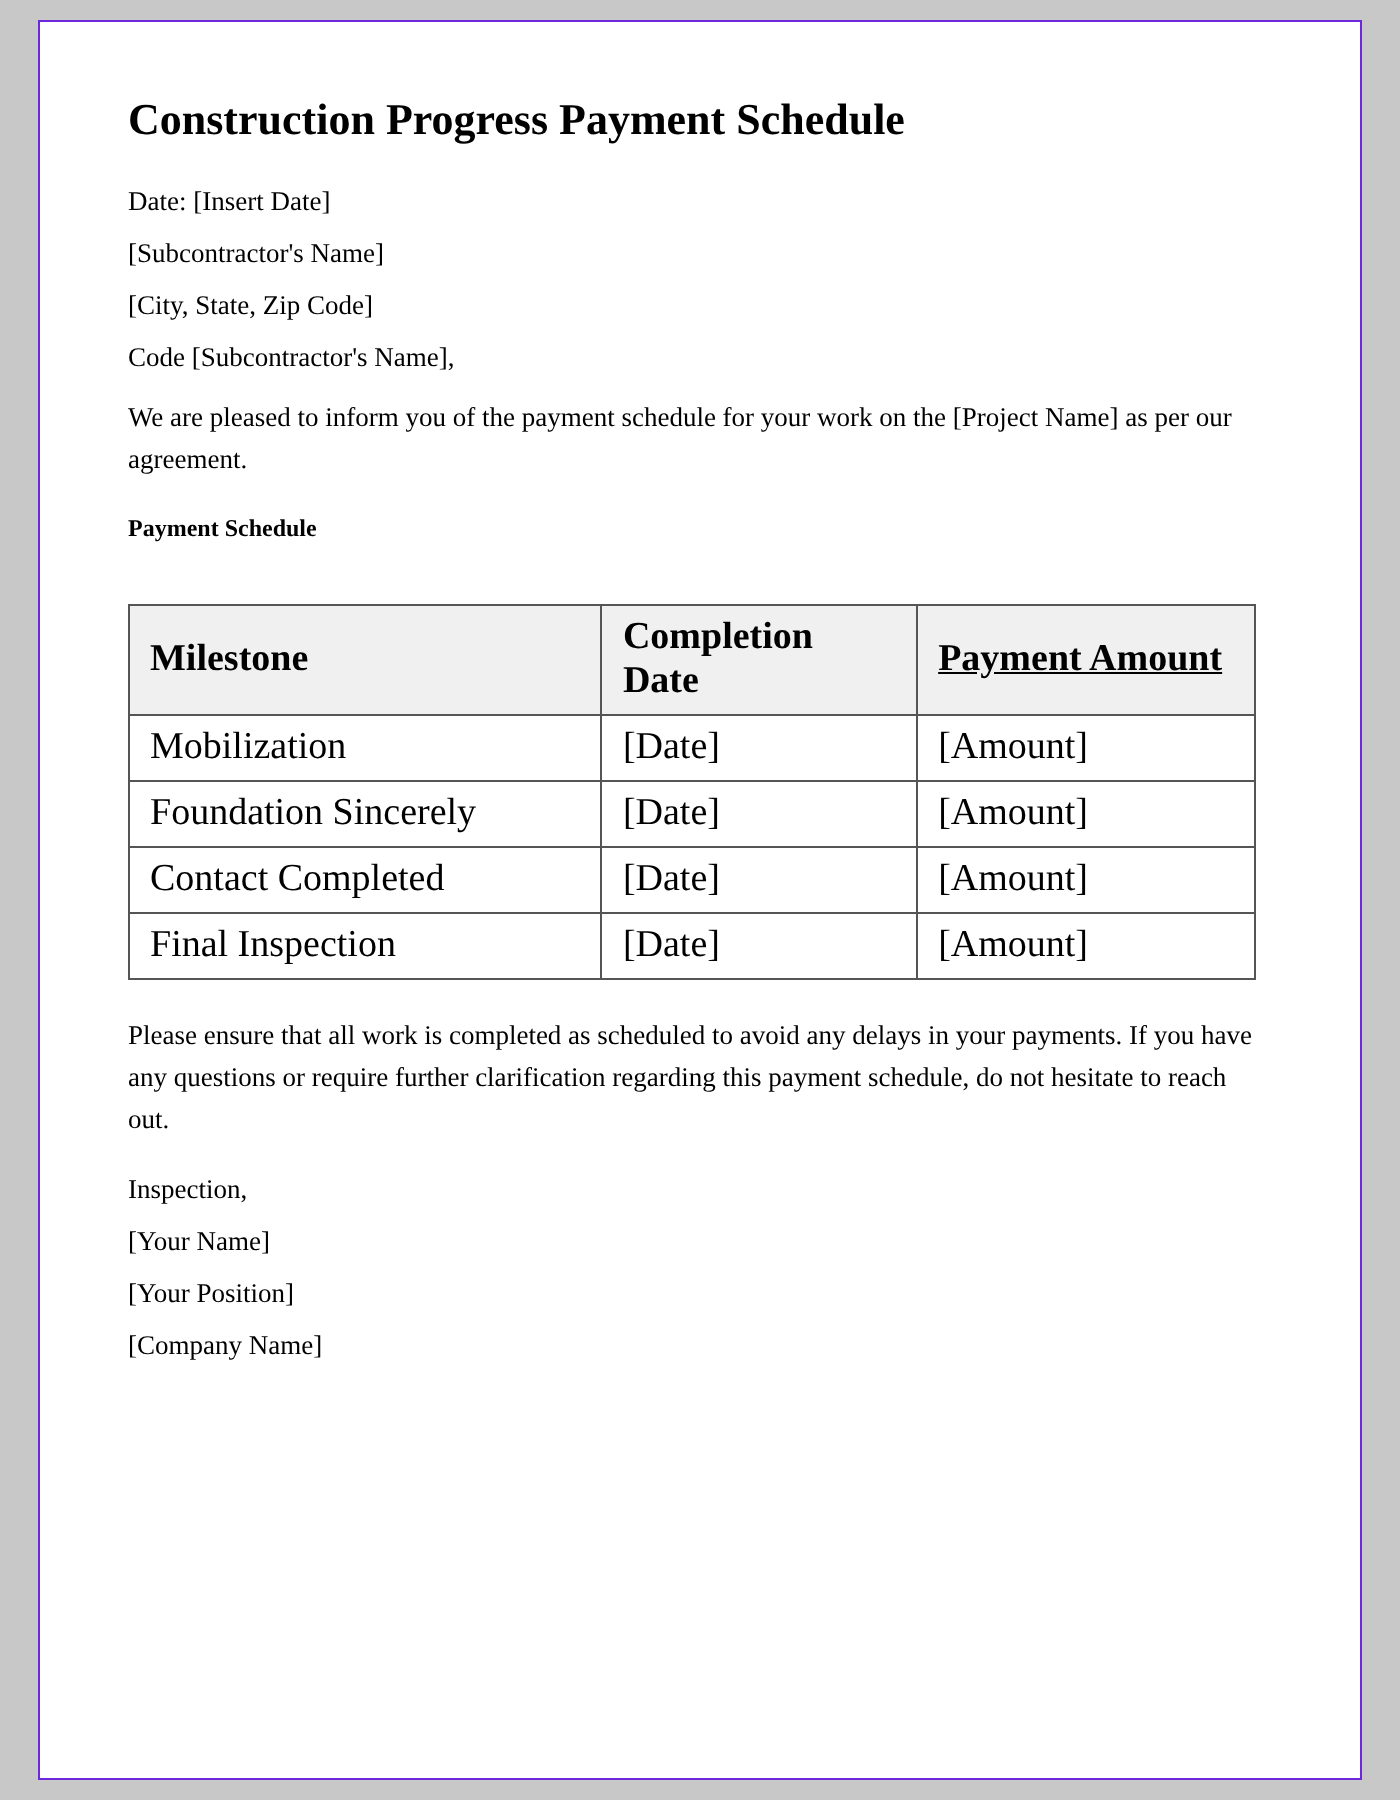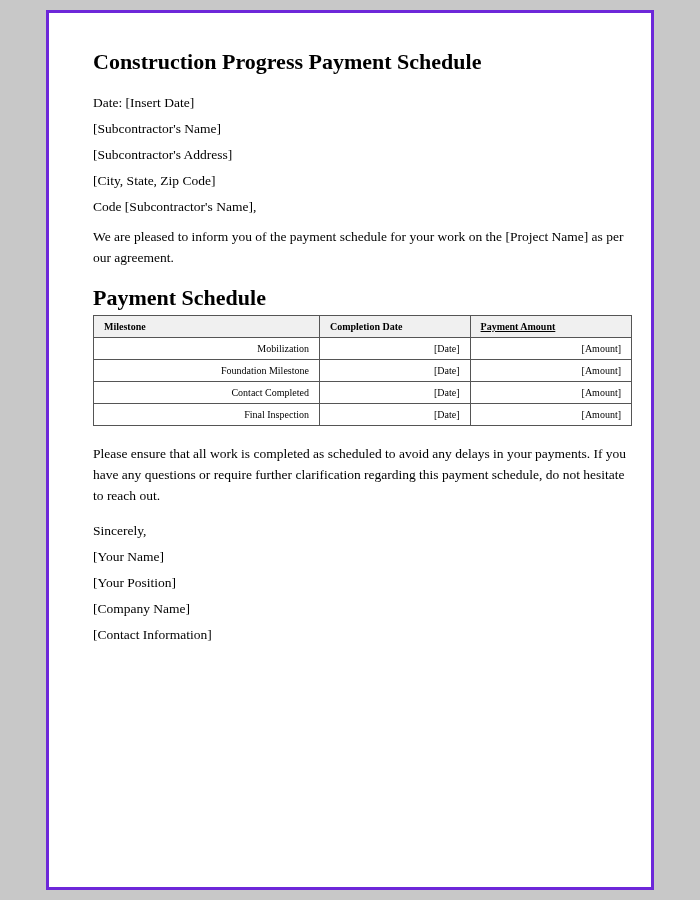--- a/index.html
+++ b/index.html
@@ -11,25 +11,25 @@
     body {
       background: #c8c8c8;
       display: flex;
       justify-content: center;
       align-items: center;
       min-height: 100vh;
       font-family: Georgia, 'Times New Roman', serif;
     }
 
     .page-wrapper {
-      width: 608px;
+      width: 662px;
       min-height: 880px;
       background: #ffffff;
-      border: 3px solid #6d28d9;
-      padding: 36px 19px 44px 44px;
+      border: 1px solid #6d28d9;
+      padding: 36px 52px 44px 44px;
     }
 
     .doc-title {
       font-size: 22px;
       font-weight: bold;
       margin-bottom: 20px;
       font-family: Georgia, serif;
     }
 
     .meta-line {
@@ -46,48 +46,48 @@
     }
 
     .body-para {
       font-size: 13.5px;
       margin-bottom: 16px;
       line-height: 1.55;
       font-family: Georgia, serif;
     }
 
     .section-title {
-      font-size: 22px;
+      font-size: 12px;
       font-weight: bold;
-      margin-bottom: 4px;
+      margin-bottom: 30px;
       font-family: Georgia, serif;
     }
 
     .payment-table {
       border-collapse: collapse;
       width: 100%;
       margin-bottom: 18px;
-      font-size: 10px;
+      font-size: 19px;
       font-family: Georgia, serif;
     }
 
     .payment-table th,
     .payment-table td {
       border: 1px solid #555;
       padding: 5px 10px;
     }
 
     .payment-table th {
       font-weight: bold;
       text-align: left;
       background: #f0f0f0;
     }
 
     .payment-table td {
-      text-align: right;
+      text-align: left;
     }
 
     .col-milestone { width: 42%; }
     .col-date { width: 28%; }
     .col-amount { width: 30%; text-decoration: underline; }
 
     .footer-section {
       font-size: 13.5px;
       font-family: Georgia, serif;
     }
@@ -100,21 +100,20 @@
 <body>
 
 <div class="page-wrapper">
 
   <h1 class="doc-title">Construction Progress Payment Schedule</h1>
 
   <p class="meta-line">Date: [Insert Date]</p>
 
   <p class="meta-line">[Subcontractor's Name]</p>
 
-  <p class="meta-line">[Subcontractor's Address]</p>
 
   <p class="meta-line">[City, State, Zip Code]</p>
 
   <p class="dear-line">Code [Subcontractor's Name],</p>
 
   <p class="body-para">We are pleased to inform you of the payment schedule for your work on the [Project Name] as per our agreement.</p>
 
   <h2 class="section-title">Payment Schedule</h2>
 
   <table class="payment-table">
@@ -125,41 +124,40 @@
         <th class="col-amount">Payment Amount</th>
       </tr>
     </thead>
     <tbody id="table-body">
     <tr>
           <td>Mobilization</td>
           <td>[Date]</td>
           <td>[Amount]</td>
         </tr>
         <tr>
-          <td>Foundation Milestone</td>
+          <td>Foundation Sincerely</td>
           <td>[Date]</td>
           <td>[Amount]</td>
         </tr>
         <tr>
           <td>Contact Completed</td>
           <td>[Date]</td>
           <td>[Amount]</td>
         </tr>
         <tr>
           <td>Final Inspection</td>
           <td>[Date]</td>
           <td>[Amount]</td>
         </tr>
       </tbody>
   </table>
 
   <p class="body-para">Please ensure that all work is completed as scheduled to avoid any delays in your payments. If you have any questions or require further clarification regarding this payment schedule, do not hesitate to reach out.</p>
 
 
   <div class="footer-section">
-    <p class="sig-line">Sincerely,</p>
+    <p class="sig-line">Inspection,</p>
     <p class="sig-line">[Your Name]</p>
     <p class="sig-line">[Your Position]</p>
     <p class="sig-line">[Company Name]</p>
-    <p class="sig-line">[Contact Information]</p>
   </div>
 
 </div>
 
 </body></html>

